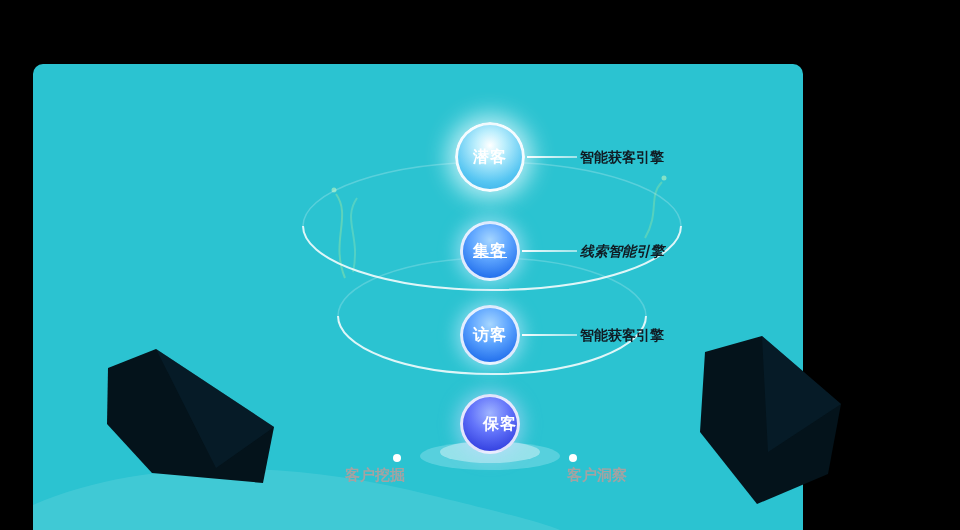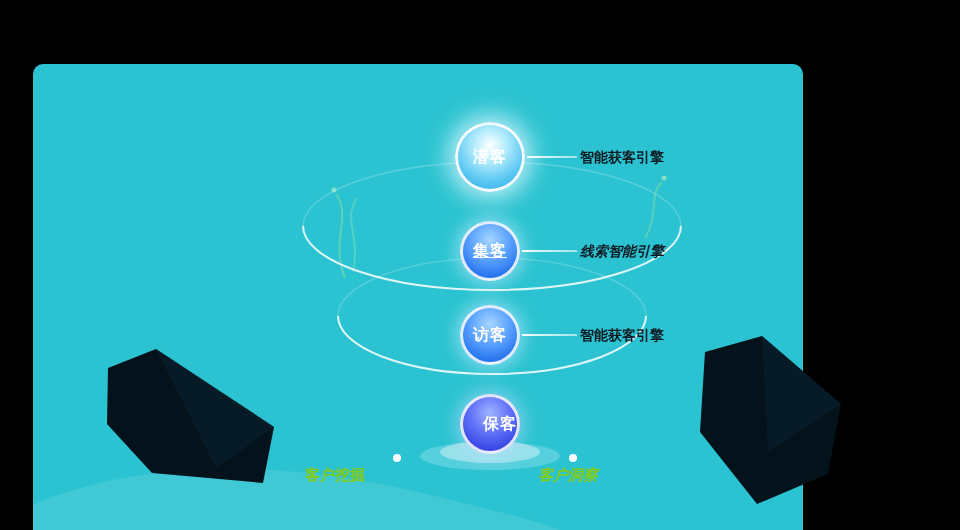--- a/index.html
+++ b/index.html
@@ -61,25 +61,25 @@
 
   .engine{
     position:absolute;left:580px;
     font-size:14px;font-weight:bold;color:var(--text-dark);line-height:20px;
   }
   .e1{top:147px;}
   .e2{top:241px;font-style:italic;}
   .e3{top:325px;}
 
   .f-label{
-    position:absolute;top:466px;width:140px;text-align:left;
-    font-size:15px;font-weight:bold;color:#84cc16;
+    position:absolute;top:466px;width:140px;text-align:center;
+    font-size:15px;font-weight:bold;color:#a3a3a3;
   }
   .f-left{left:305px;}
-  .f-right{left:538px;font-style:italic;}
+  .f-right{left:527px;}
 </style>
 </head>
 <body>
 
 <div class="canvas">
 
   <div class="panel"></div>
 
   <svg class="decor" width="960" height="530" viewBox="0 0 960 530">
 

